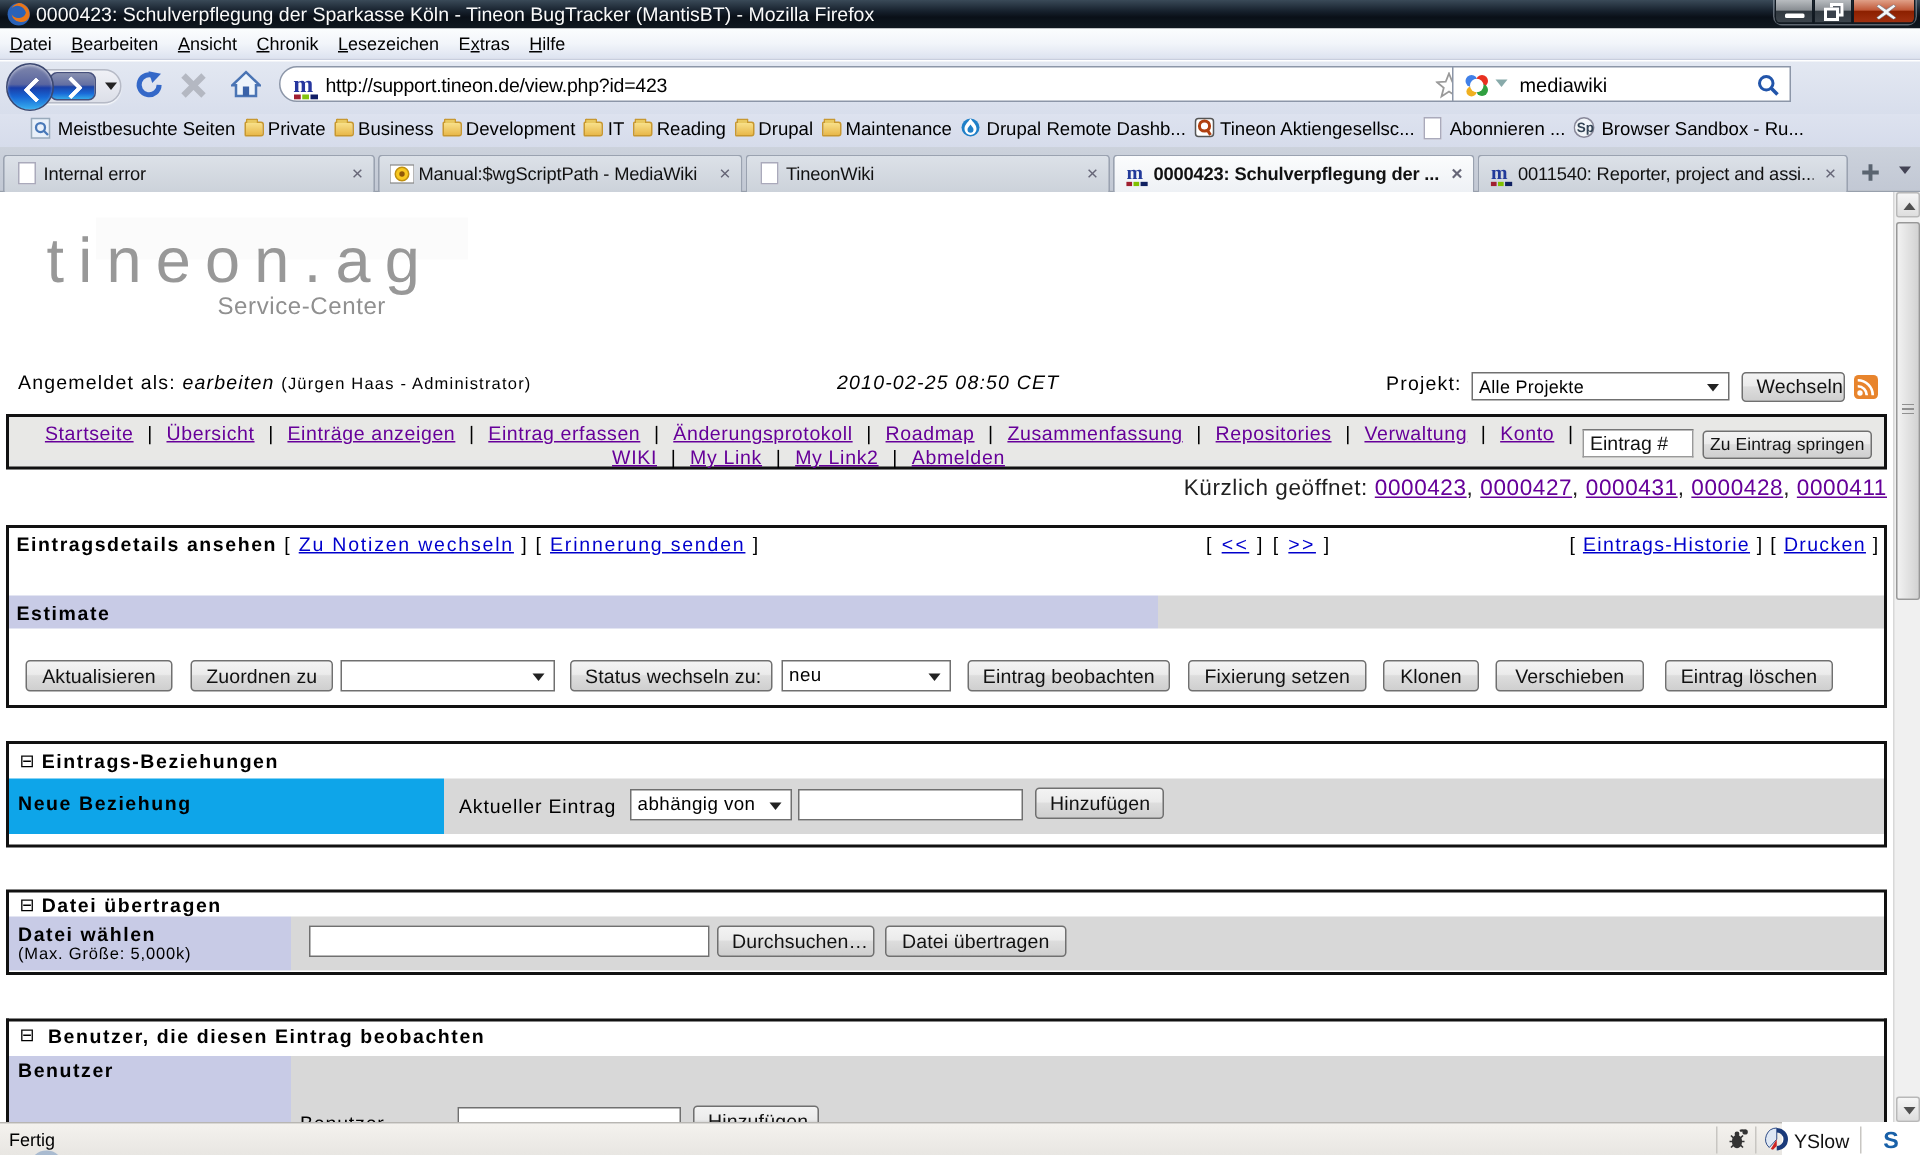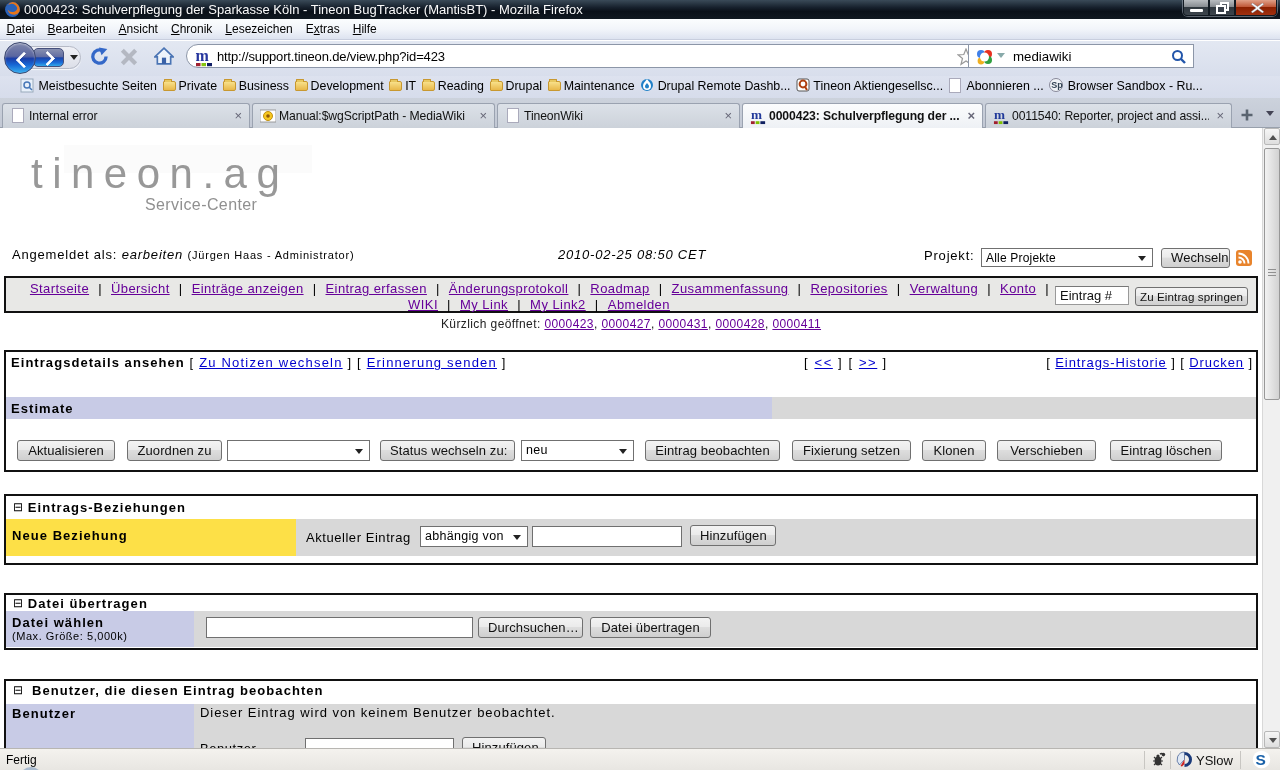--- a/index.html
+++ b/index.html
@@ -99,33 +99,33 @@
 
 a.vlink { color:#660099; }
 a.nlink { color:#0000cc; }
 #logobox { position:absolute; left:64px; top:17px; width:248px; height:28px; background:#fbfbfb; }
 #logo { position:absolute; left:31px; top:22px; font-size:42px; color:#989898; letter-spacing:9.5px; }
 #logosub { position:absolute; left:145px; top:68px; font-size:16px; color:#909090; letter-spacing:0.4px; }
 #loginrow { position:absolute; left:0; top:119px; width:1262px; height:18px; font-size:13px; letter-spacing:0.8px; }
 #mainnav { position:absolute; left:4px; top:148px; width:1254px; height:37px; background:#e8e8e6; border:2px solid #111; font-size:13px; letter-spacing:0.45px; }
 #mainnav a { margin:0 1px; }
 #bugnum { position:absolute; left:1049px; top:8px; width:74px; height:19px; border:1px solid #999; border-top-color:#777; font-size:13px; padding:1px 4px; color:#111; font-family:"Liberation Sans",sans-serif; }
-#recent { position:absolute; left:4px; width:1254px; text-align:center; top:189px; font-size:12px; color:#222; letter-spacing:0.4px; }
+#recent { position:absolute; left:4px; width:1254px; text-align:right; top:189px; font-size:15px; color:#222; letter-spacing:0.4px; }
 .box { position:absolute; left:4px; width:1254px; border:2px solid #111; background:#fff; }
 .collapse { font-size:12px; position:relative; top:-1px; }
 .abtn { position:absolute; top:0; }
 .btn { display:inline-block; height:21px; line-height:19px; padding:0 9px; font-size:13px; color:#111; text-align:center; white-space:nowrap; letter-spacing:0.1px; overflow:hidden;
   background:linear-gradient(180deg,#f3f3f3 0%,#ebebeb 45%,#dddddd 50%,#cfcfcf 100%);
   border:1px solid #707070; border-radius:3px; }
 .sel { display:inline-block; position:relative; height:21px; background:#fff; border:1px solid #707070; font-size:13px; vertical-align:middle; }
 .sel .seltxt { position:absolute; left:4px; top:2px; white-space:nowrap; font-size:12.5px; letter-spacing:0.3px; }
 .sel .selarrow { position:absolute; right:6px; top:8px; width:0; height:0; border-left:4px solid transparent; border-right:4px solid transparent; border-top:5px solid #222; }
 .txt { height:21px; border:1px solid #707070; background:#fff; font-size:13px; padding:0 3px; }
 
-#statusbar { position:absolute; top:748px; left:0; width:1280px; height:22px;
+#statusbar { position:absolute; top:748px; left:0; width:1188px; height:22px;
   background:linear-gradient(180deg,#f4f2ee,#e8e6e2); border-top:1px solid #b8b6b2; font-size:12px; }
 </style>
 </head>
 <body>
 <div id="win">
   <div id="titlebar">
     <svg id="fxicon" viewBox="0 0 16 16">
         <circle cx="8" cy="8" r="7" fill="#2a62b8"></circle>
         <path d="M8 1 a7 7 0 0 1 6.5 9 a6 6 0 0 1-11-2 a5 5 0 0 0 9-1 a5.5 5.5 0 0 0-9-3 a7 7 0 0 1 4.5-3z" fill="#e8761a"></path>
       </svg>
@@ -306,21 +306,21 @@
           </span>
         <span class="btn abtn" style="left:639px;width:135px">Eintrag beobachten</span>
         <span class="btn abtn" style="left:786px;width:119px">Fixierung setzen</span>
         <span class="btn abtn" style="left:916px;width:64px">Klonen</span>
         <span class="btn abtn" style="left:991px;width:99px">Verschieben</span>
         <span class="btn abtn" style="left:1104px;width:112px">Eintrag löschen</span>
       </div>
     </div>
     <div class="box" style="top:366px;height:71px">
       <div style="position:absolute;left:7px;top:4px"><span class="collapse">⊟</span> <b>Eintrags-Beziehungen</b></div>
-      <div style="position:absolute;left:0;top:23px;height:37px;width:290px;background:#fde047">
+      <div style="position:absolute;left:0;top:23px;height:37px;width:290px;background:#0ea5e9">
           <b style="position:absolute;left:6px;top:9px">Neue Beziehung</b>
         </div>
       <div style="position:absolute;left:290px;top:23px;height:37px;right:0;background:#d8d8d8">
         <span style="position:absolute;left:10px;top:11px">Aktueller Eintrag</span>
         <span class="sel" style="position:absolute;left:124px;top:7px;width:108px">
             <span class="seltxt">abhängig von</span>
             <span class="selarrow"></span>
           </span>
         <input class="txt" style="position: absolute; left: 236px; top: 7px; width: 150px;">
         <span class="btn" style="position:absolute;left:394px;top:6px;width:86px">Hinzufügen</span>
@@ -337,21 +337,20 @@
         <span class="btn" style="position:absolute;left:284px;top:6px;width:105px">Durchsuchen…</span>
         <span class="btn" style="position:absolute;left:396px;top:6px;width:121px">Datei übertragen</span>
       </div>
     </div>
     <div class="box" style="top:551px;height:70px;border-bottom:none">
       <div style="position:absolute;left:7px;top:2px"><span class="collapse">⊟</span>&nbsp; <b>Benutzer, die diesen Eintrag beobachten</b></div>
       <div style="position:absolute;left:0;top:23px;height:45px;width:188px;background:#c8cbe6">
           <b style="position:absolute;left:6px;top:2px">Benutzer</b>
         </div>
       <div style="position:absolute;left:188px;top:23px;height:45px;right:0;background:#d8d8d8">
-        <span style="position:absolute;left:6px;top:1px;letter-spacing:0.95px">Dieser Eintrag wird von keinem Benutzer beobachtet.</span>
         <span style="position:absolute;left:6px;top:37px">Benutzer</span>
         <input class="txt" style="position: absolute; left: 111px; top: 34px; width: 149px;">
         <span class="btn" style="position:absolute;left:268px;top:33px;width:84px">Hinzufügen</span>
       </div>
     </div>
   </div>
   <div id="scrollbar">
     <div class="sbtn" style="top:0">
         <div style="position:absolute;left:4px;top:6px;width:0;height:0;border-left:4px solid transparent;border-right:4px solid transparent;border-bottom:5px solid #505050"></div>
       </div>

